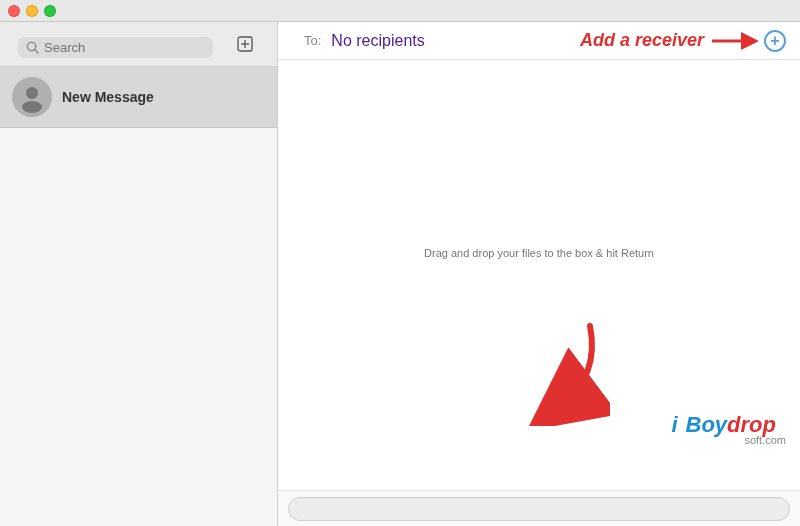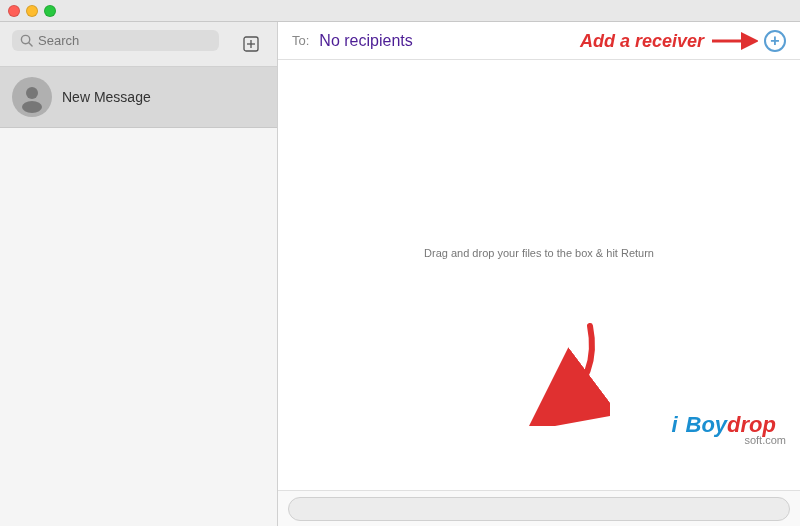--- a/index.html
+++ b/index.html
@@ -45,23 +45,23 @@
     .sidebar {
       width: 278px;
       background: #f5f5f5;
       border-right: 1px solid #d0d0d0;
       display: flex;
       flex-direction: column;
       flex-shrink: 0;
     }
 
     .search-bar {
-      padding: 8px 12px;
-      display: flex;
-      align-items: flex-start;
+      padding: 8px 18px;
+      display: flex;
+      align-items: flex-end;
       gap: 18px;
       background: #ebebeb;
       border-bottom: 1px solid #d0d0d0;
     }
 
     .search-input-wrapper {
       flex: 1;
       display: flex;
       align-items: center;
       background: #dcdcdc;
@@ -129,60 +129,60 @@
       height: 32px;
       fill: #777;
     }
 
     .message-info {
       flex: 1;
     }
 
     .message-title {
       font-size: 14px;
-      font-weight: 400;
+      font-weight: 700;
       color: #333;
     }
 
     
     .content-area {
       flex: 1;
       background: #ffffff;
       display: flex;
       flex-direction: column;
       position: relative;
     }
 
     .recipients-bar {
       height: 38px;
       border-bottom: 1px solid #e0e0e0;
       display: flex;
       align-items: center;
-      padding: 0 14px;
+      padding: 0 26px;
       gap: 10px;
       position: relative;
     }
 
     .to-label {
       font-size: 13px;
       color: #888;
     }
 
     .no-recipients {
       font-size: 16px;
       color: #4c1d95;
     }
 
     .add-receiver-area {
       position: absolute;
       right: 14px;
       top: 50%;
       transform: translateY(-50%);
       display: flex;
-      align-items: flex-end;
+      align-items: center;
       gap: 6px;
     }
 
     .add-receiver-label {
       font-size: 18px;
       font-weight: 600;
       color: #e03030;
       font-style: italic;
     }
 

